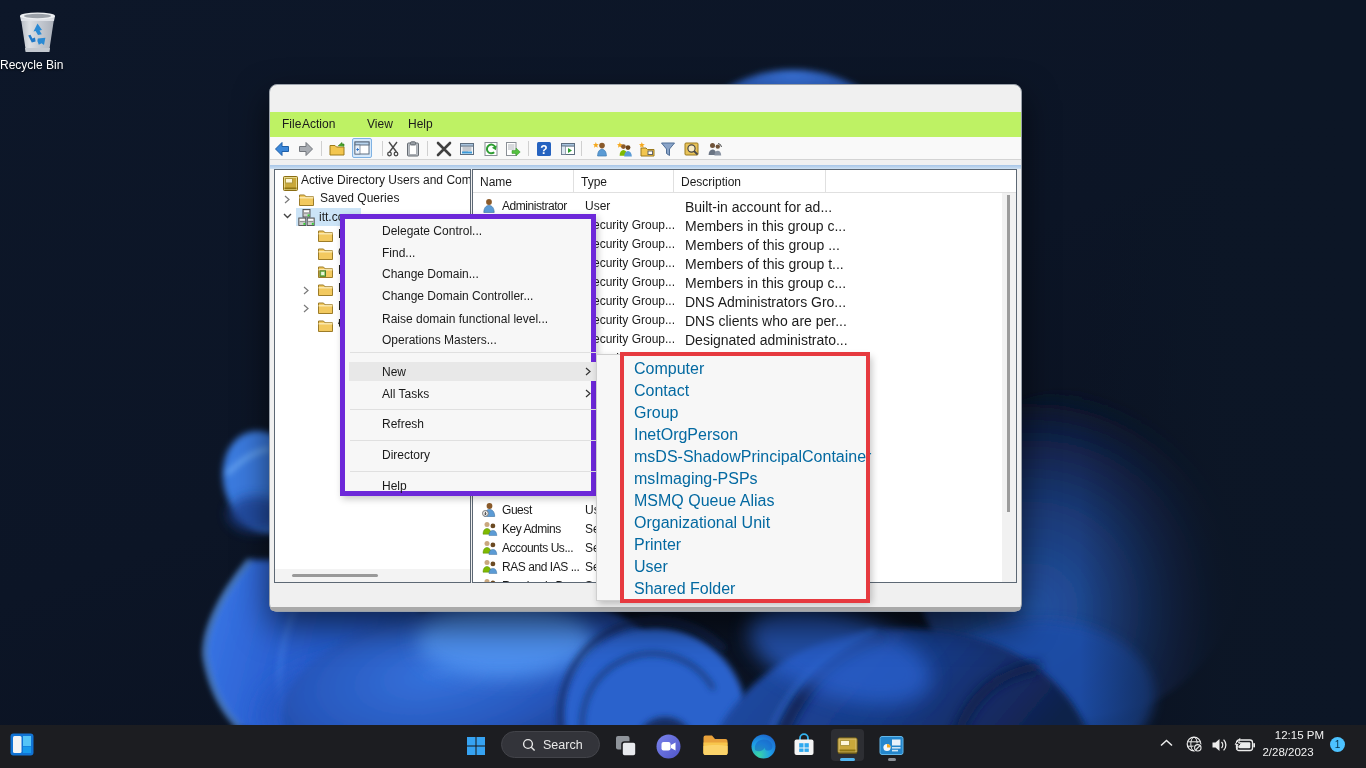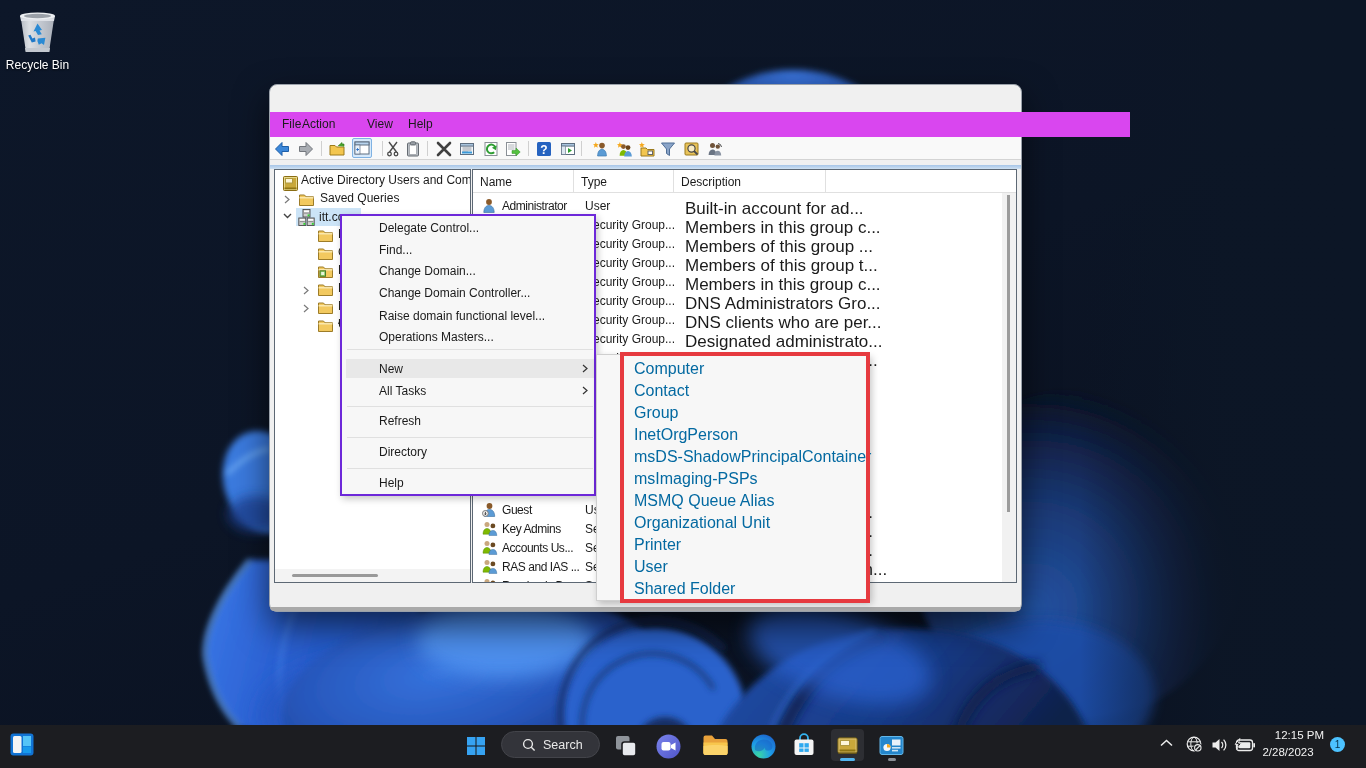--- a/index.html
+++ b/index.html
@@ -1,37 +1,37 @@
 <!DOCTYPE html>
 <html><head><meta charset="utf-8">
 <style>
 *{margin:0;padding:0;box-sizing:border-box}
 html,body{width:1366px;height:768px;overflow:hidden;background:#0b1424;font-family:"Liberation Sans",sans-serif}
 .a{position:absolute}
 #wall{left:0;top:0;width:1366px;height:768px}
 #win{left:269px;top:84px;width:753px;height:528px;background:#f0f0f0;border:1px solid #9aa1aa;border-radius:8px;box-shadow:0 14px 34px rgba(0,0,0,.6)}
 .t12{font-size:12px;color:#1b1b1b}
 #titlebar{left:0;top:0;width:751px;height:27px;background:#f1f1f1;border-radius:8px 8px 0 0}
-#menubar{left:0;top:27px;width:860px;height:25px;background:#d946ef}
+#menubar{left:0;top:27px;width:751px;height:25px;background:#bef264}
 #toolbar{left:0;top:52px;width:751px;height:23px;background:#f9f9f9;border-bottom:1px solid #d4d4d4}
 #strip{left:0;top:75px;width:751px;height:5px;background:#f0f0f0}
 #blueband{left:0;top:80px;width:751px;height:4px;background:linear-gradient(#a6c5e8,#cfe1f2)}
 #treepanel{left:4px;top:84px;width:197px;height:414px;background:#fff;border:1px solid #5d6874;overflow:hidden}
 #listpanel{left:202px;top:84px;width:545px;height:414px;background:#fff;border:1px solid #5d6874;overflow:hidden}
 #statusbar{left:0;top:498px;width:751px;height:24px;background:#f0f0f0;border-top:1px solid #b9b9b9}
 #winframe{left:0;top:522px;width:751px;height:4px;background:#a9a9a9;border-radius:0 0 7px 7px}
 .sep{position:absolute;top:4px;width:1px;height:15px;background:#d0d0d0}
 .tbi{position:absolute;top:4px}
 .lrow{position:absolute;left:4px;width:529px;height:19px}
 .ln{position:absolute;left:25px;top:3px;width:78px;overflow:hidden;font-size:12px;letter-spacing:-0.45px;color:#1b1b1b;white-space:nowrap}
 .lt{position:absolute;left:108px;top:3px;font-size:12px;color:#1b1b1b;white-space:nowrap}
-.ld{position:absolute;left:208px;top:3px;font-size:17px;color:#1b1b1b;white-space:nowrap}
+.ld{position:absolute;left:208px;top:3px;font-size:14px;color:#1b1b1b;white-space:nowrap}
 .lic{position:absolute;left:5px;top:2px}
 #taskbar{left:0;top:725px;width:1366px;height:43px;background:#1c1d21}
-#ctxmenu{left:340px;top:214px;width:256px;height:282px;background:#f7f7f7;border:2px solid #6d28d9;box-shadow:2px 3px 7px rgba(0,0,0,.22)}
+#ctxmenu{left:340px;top:214px;width:256px;height:282px;background:#f7f7f7;border:5px solid #6d28d9;box-shadow:2px 3px 7px rgba(0,0,0,.22)}
 #submenu{left:596px;top:354px;width:274px;height:247px;background:#f7f7f7;border:1px solid #cfcfcf;box-shadow:2px 3px 7px rgba(0,0,0,.22)}
 #redrect{left:620px;top:352px;width:250px;height:251px;border:4px solid #e63a3f}
 .mi{position:absolute;left:37px;height:22px;line-height:22px;font-size:12px;color:#1a1a1a;white-space:nowrap}
 .si{position:absolute;left:37px;height:22px;line-height:22px;font-size:16px;color:#0369a1;white-space:nowrap}
 .msep{position:absolute;left:5px;width:246px;height:1px;background:#e0e0e0}
 </style></head>
 <body>
 <svg id="wall" class="a" width="1366" height="768" viewBox="0 0 1366 768">
   <defs>
     <linearGradient id="base" x1="0" y1="0" x2="0.65" y2="1">
@@ -119,21 +119,21 @@
     <path d="M1 8 L36 8 L35 13 L2 13 Z" fill="#dfe3e8" opacity="0.95"></path>
     <ellipse cx="18.5" cy="8" rx="17.5" ry="3.4" fill="#eceff2"></ellipse>
     <ellipse cx="18.5" cy="8" rx="13.5" ry="2.2" fill="#9aa0a8"></ellipse>
     <path d="M6 40 H31 L30.4 44 H6.6 Z" fill="#c3c8cf"></path>
     <g fill="#2a8ad4">
         <path d="M18.5 15.5 L23 22 L20.5 22.6 L22.8 26.2 L19 27 L16.6 22.9 L14.5 23.6 Z"></path>
     <path d="M12.8 34.5 L9.2 27.5 L11.5 26.7 L13.4 30.4 L16 29.6 L16.6 33.6 Z" fill="#1e78c8"></path>
     <path d="M18.8 30.6 L26.4 29.8 L25 37 L22.6 35.2 L19.8 36.8 L18.4 33 Z"></path>
       </g>
   </svg>
-  <div class="a" style="left:0px;top:58px;width:75px;text-align:center;font-size:12px;color:#fff;text-shadow:0 1px 2px rgba(0,0,0,.8)">Recycle Bin</div>
+  <div class="a" style="left:0px;top:58px;width:75px;font-size:12px;color:#fff;text-shadow:0 1px 2px rgba(0,0,0,.8)">Recycle Bin</div>
 </div>
 <div id="win" class="a">
   <div id="menubar" class="a">
     <div class="a t12" style="left:12px;top:5px">File</div>
     <div class="a t12" style="left:32px;top:5px">Action</div>
     <div class="a t12" style="left:97px;top:5px">View</div>
     <div class="a t12" style="left:138px;top:5px">Help</div>
   </div>
   <div id="toolbar" class="a">
     <svg class="tbi" style="left:4px" width="16" height="16" viewBox="0 0 16 16">

